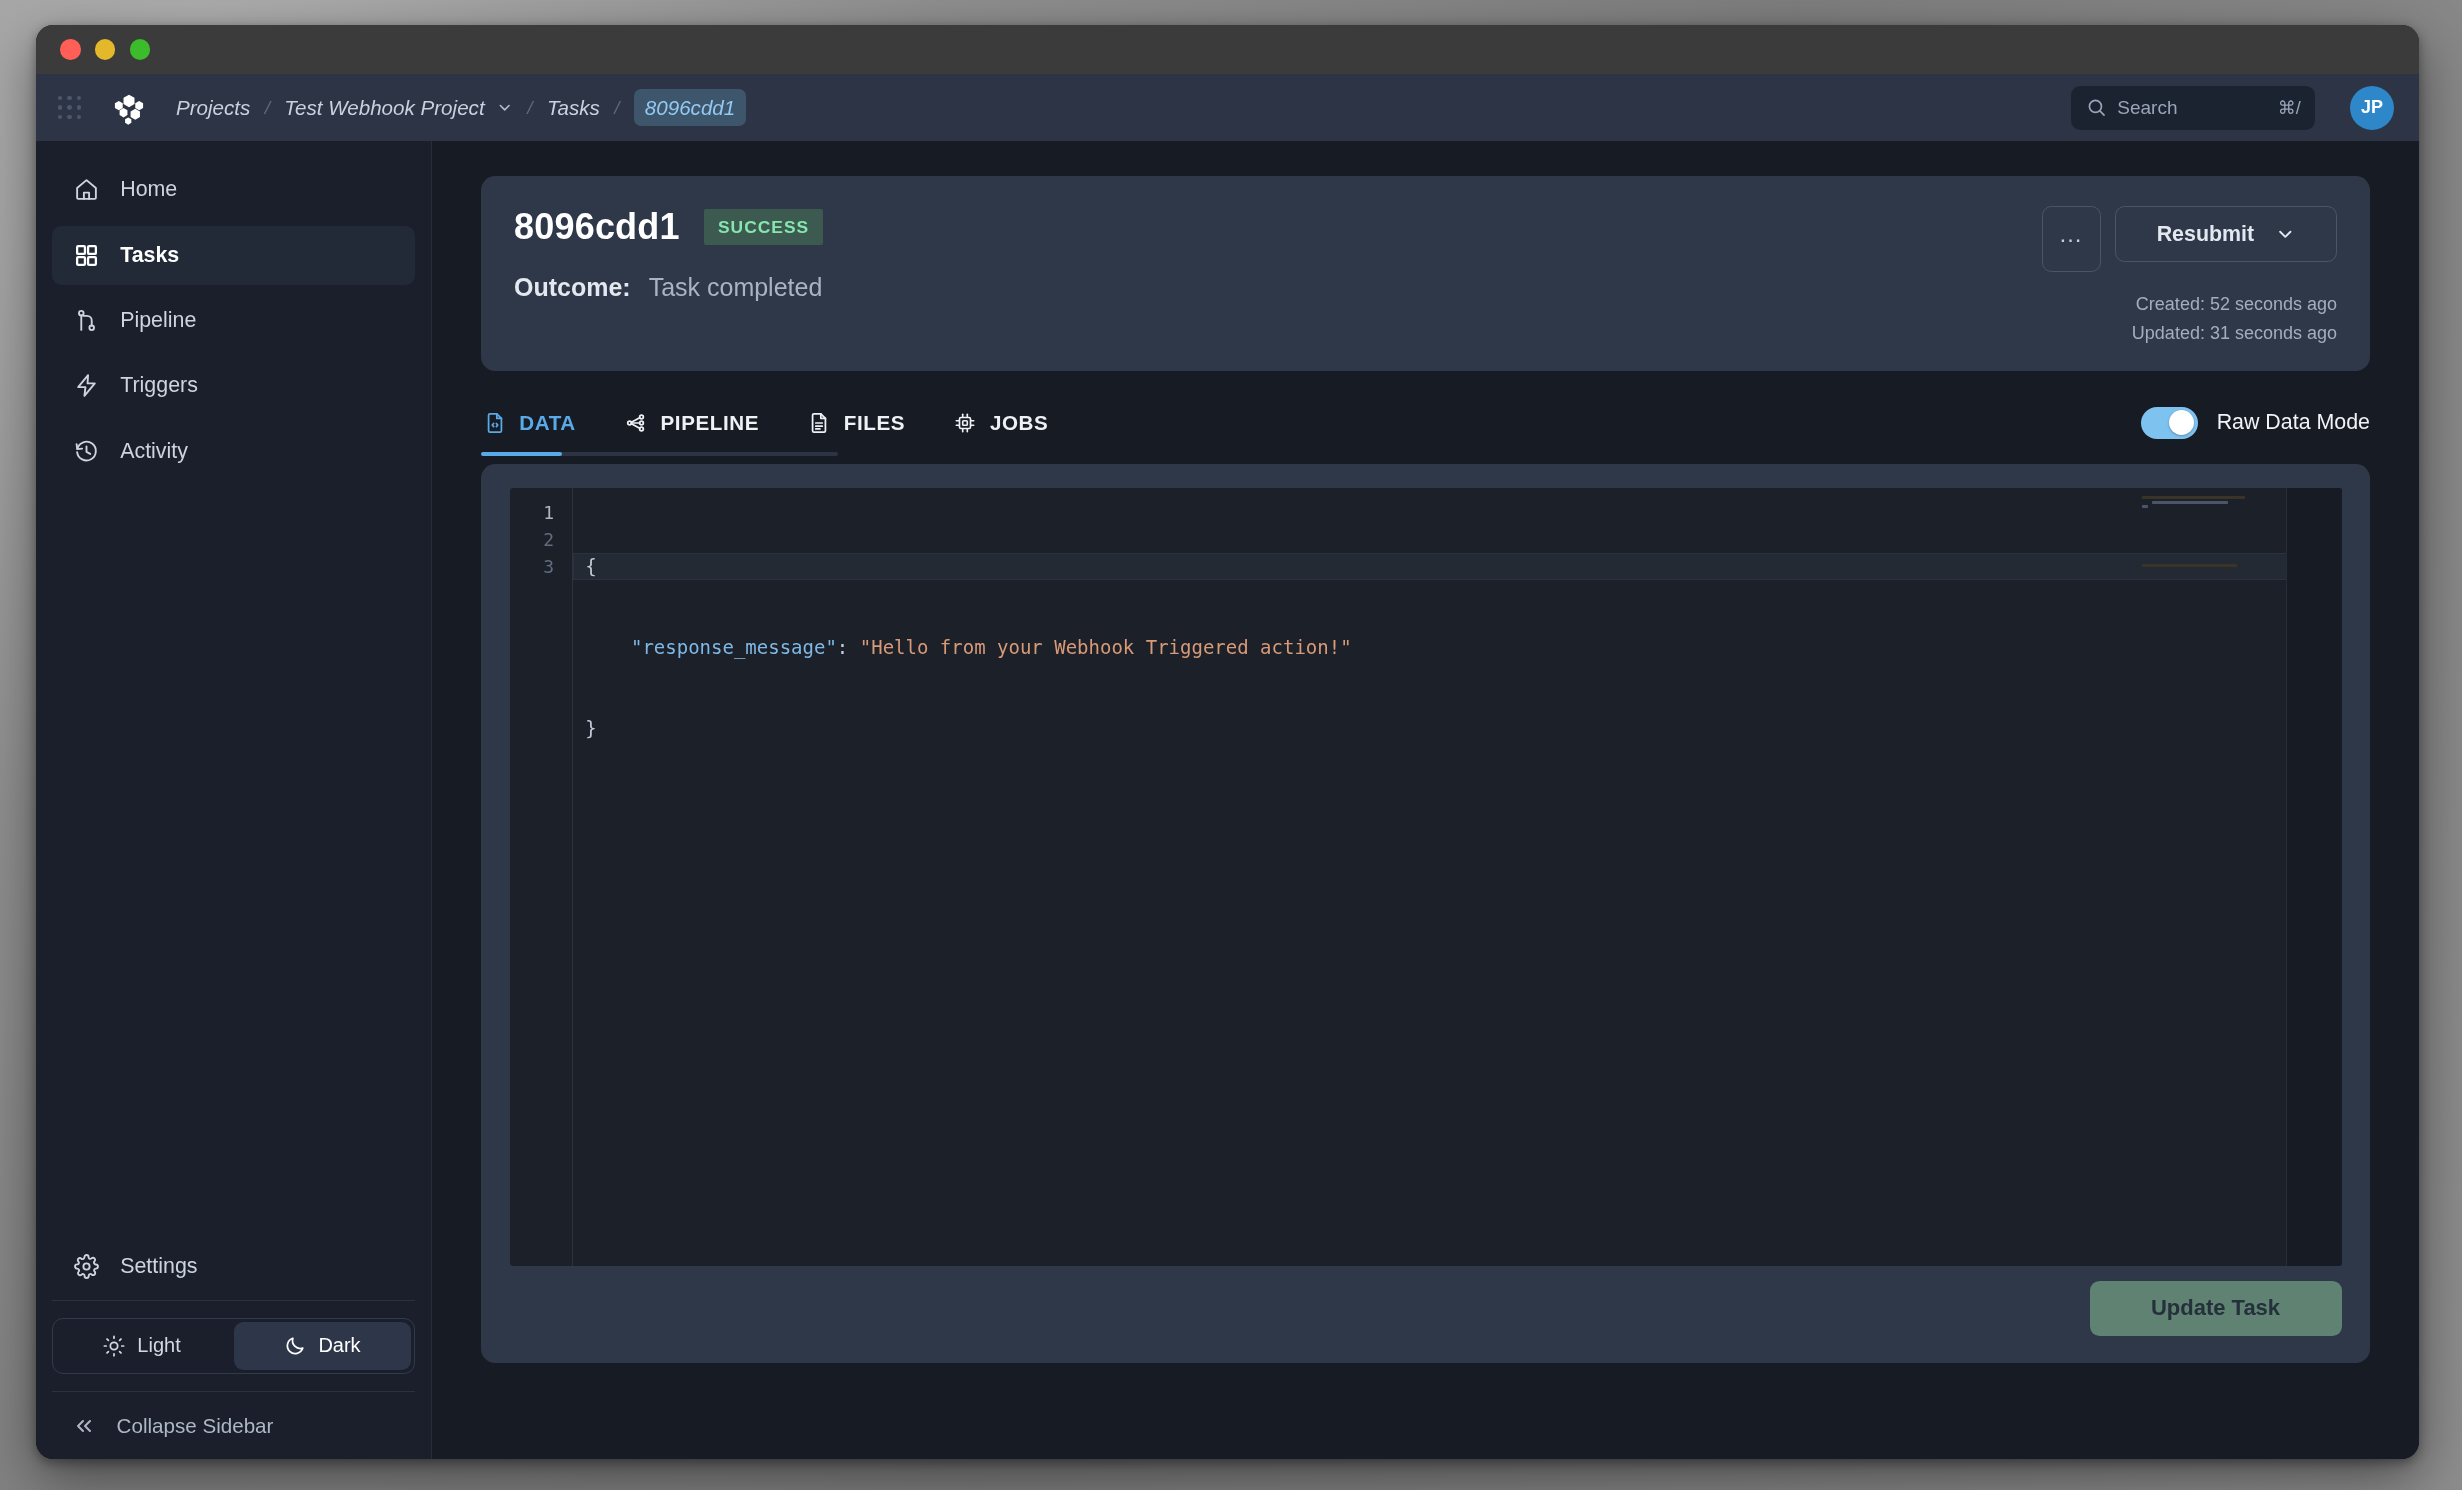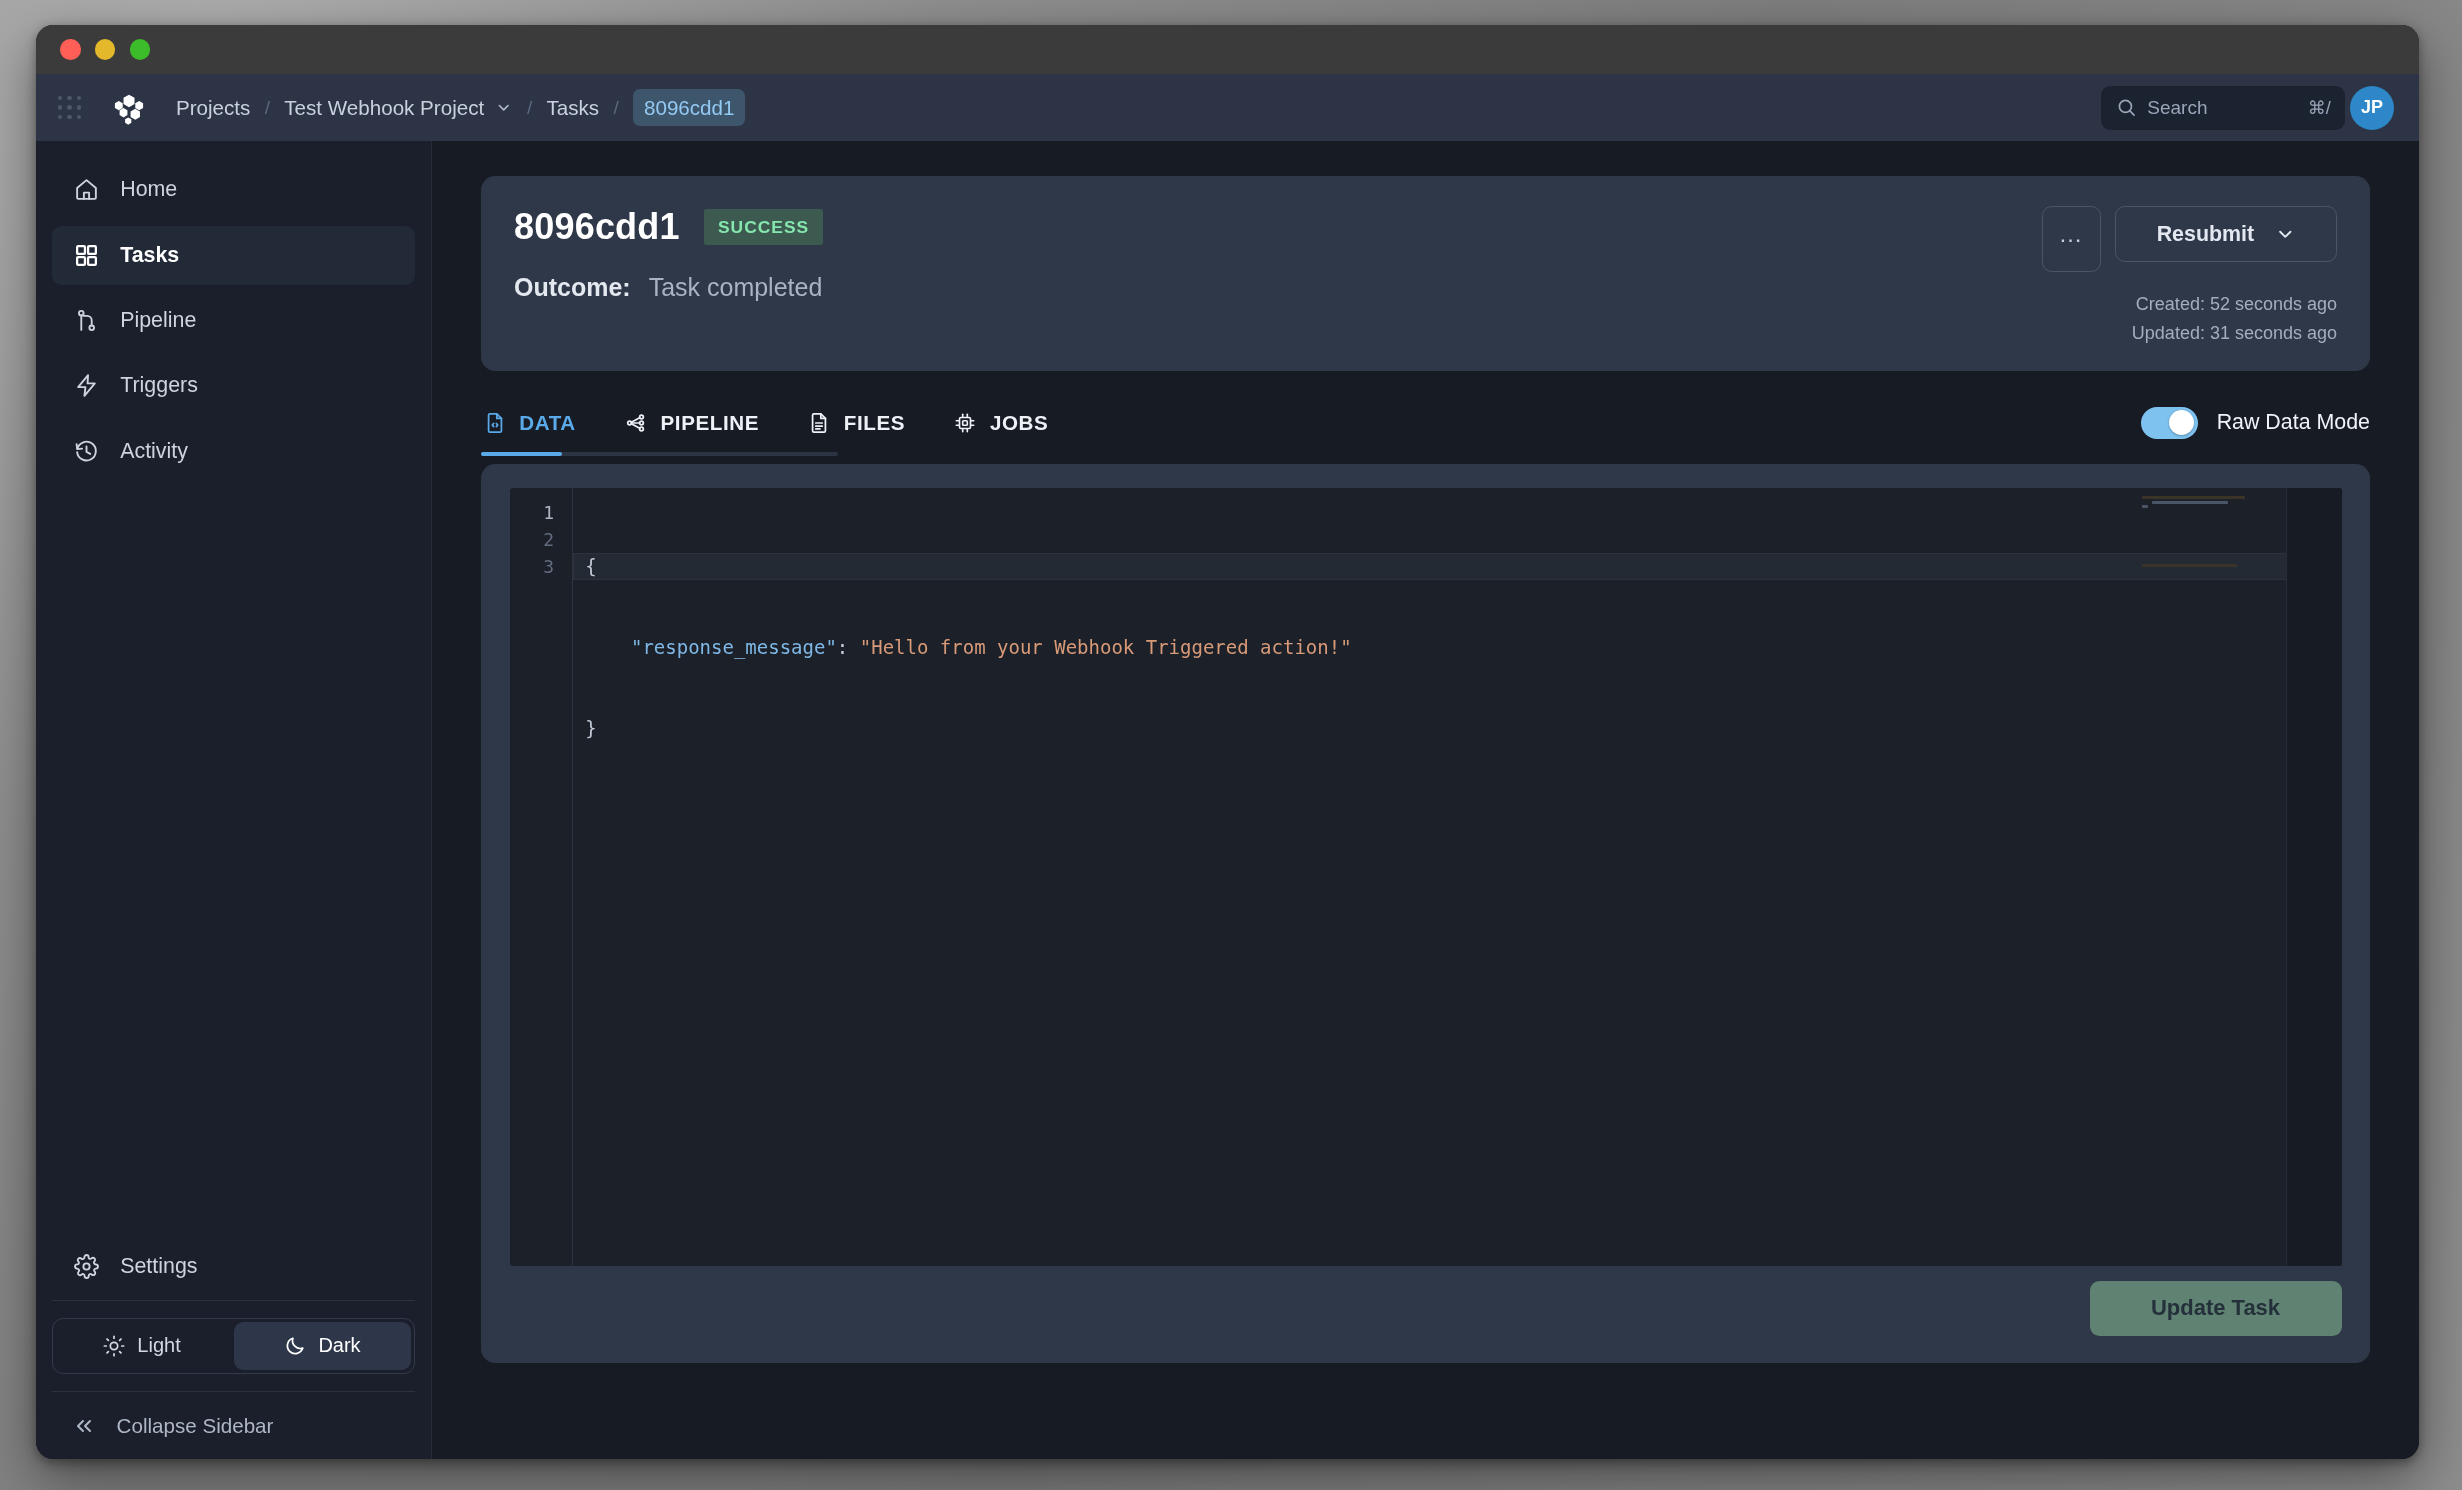--- a/index.html
+++ b/index.html
@@ -72,20 +72,21 @@
 
   .logo { width: 51px; display:flex; align-items:center; justify-content:center; }
 
   .crumbs {
     display: flex;
     align-items: center;
     gap: 0;
     margin-left: 22px;
     font-size: 20.6px;
     color: #c7cedb;
+    font-style: italic;
   }
   .crumbs a, .crumbs span.crumb {
     color: #c9d1de;
     text-decoration: none;
     padding: 3.2px 0;
     cursor: pointer;
     white-space: nowrap;
   }
   .crumb-sep { color: #5d6880; margin: 0 14.3px; font-size: 19px; }
   .crumb-chevron {
@@ -100,21 +101,21 @@
     border-radius: 7.1px;
     padding: 6.3px 11px;
     font-size: 20.6px;
     cursor: pointer;
   }
 
   .topbar-right {
     margin-left: auto;
     display: flex;
     align-items: center;
-    gap: 5px;
+    gap: 35px;
   }
   .search-box {
     width: 215px;
     height: 44px;
     background: #1b2230;
     border-radius: 9.5px;
     display: flex;
     align-items: center;
     padding: 0 14.3px;
     gap: 11px;

